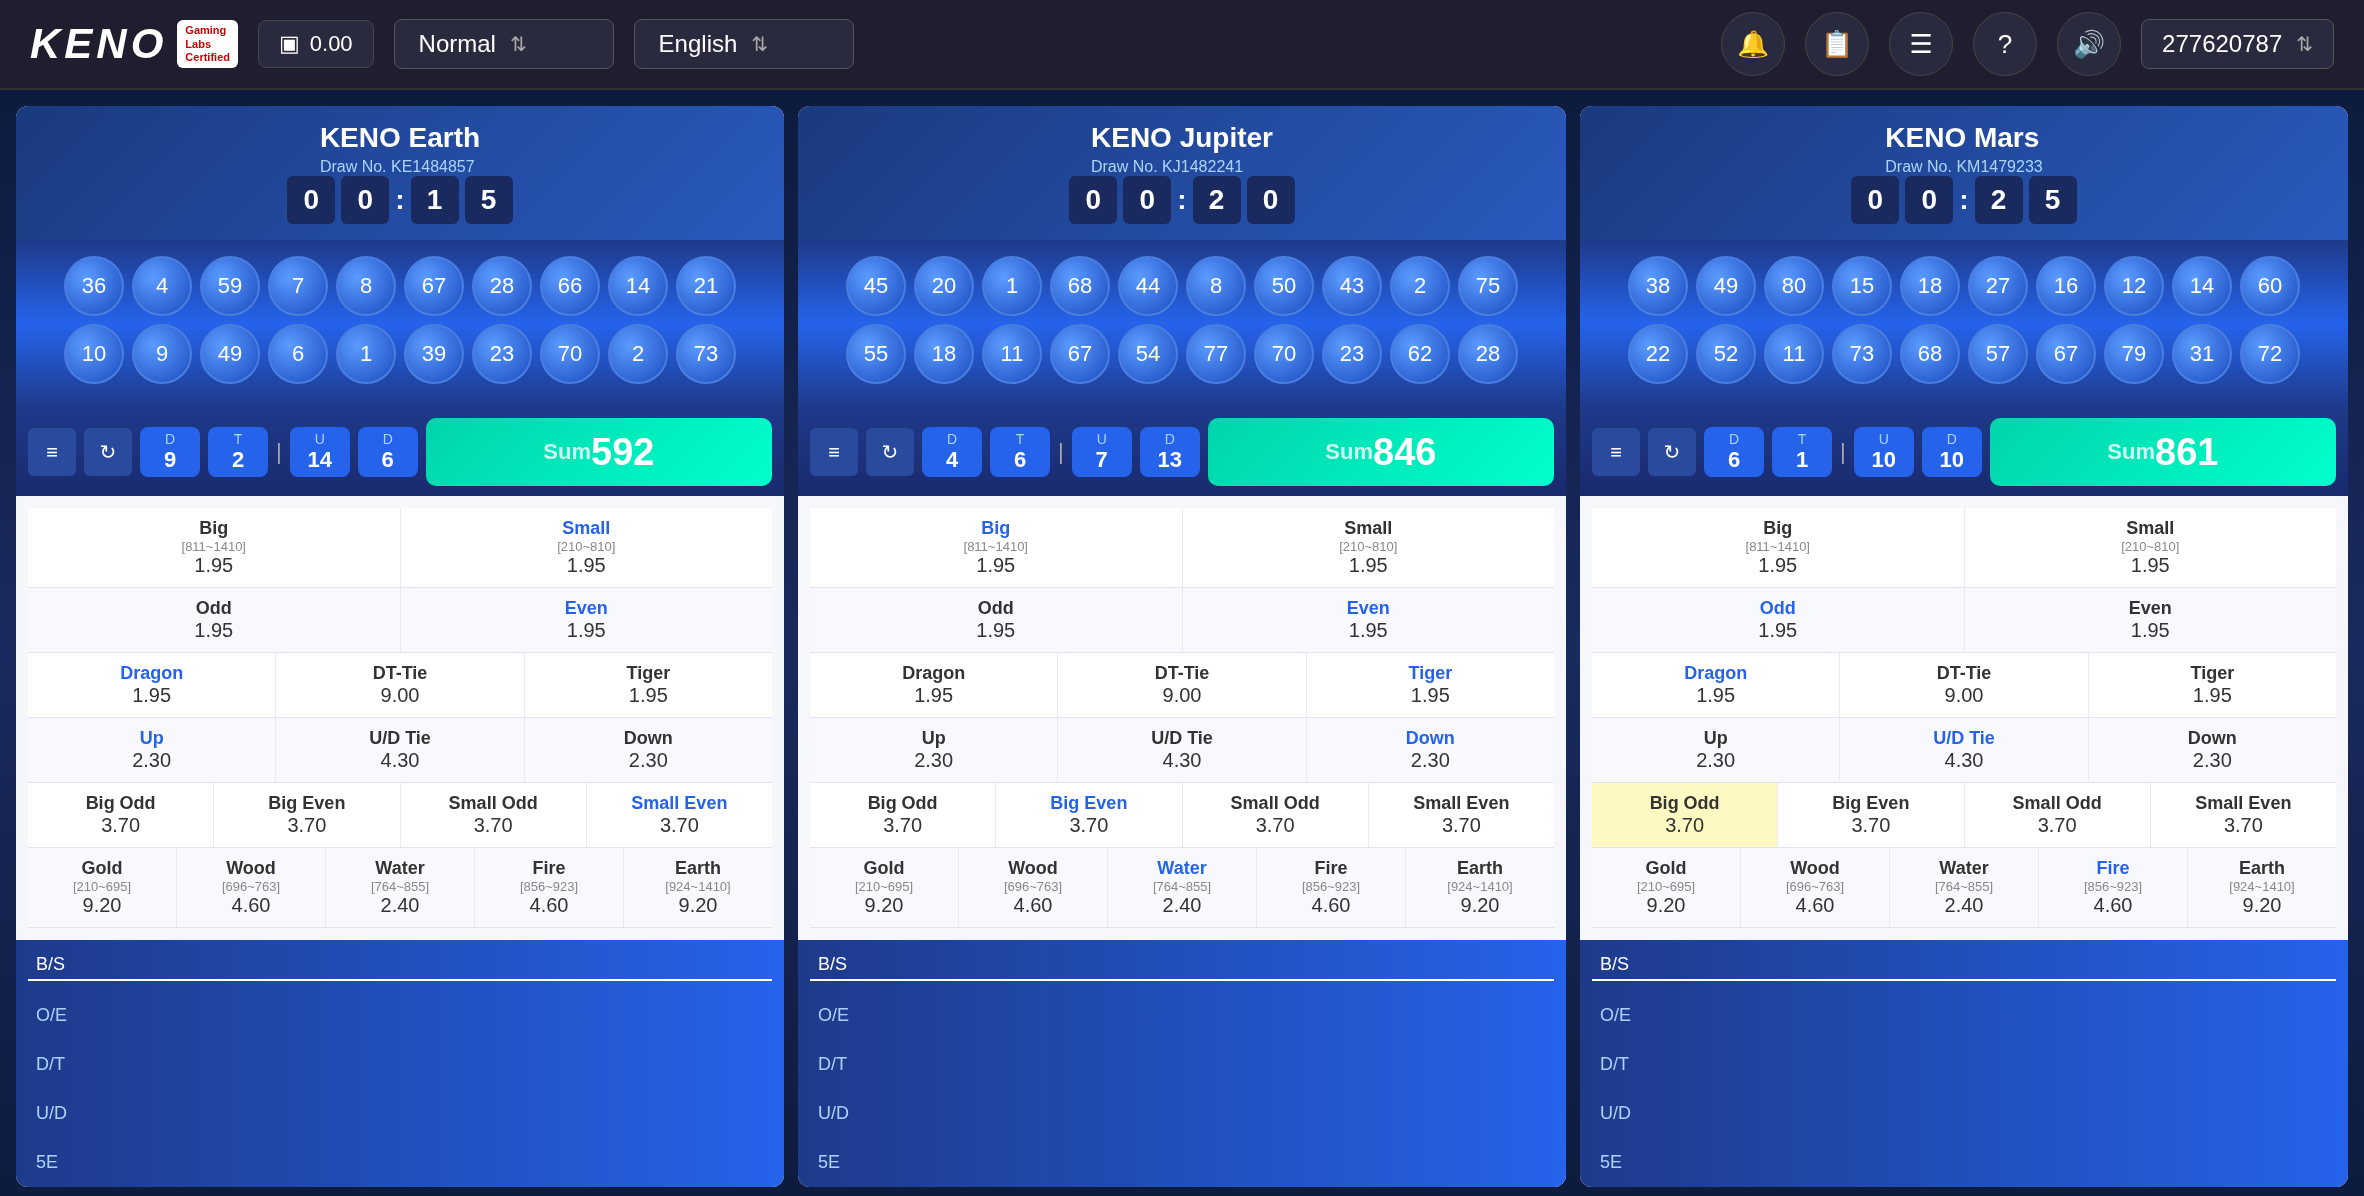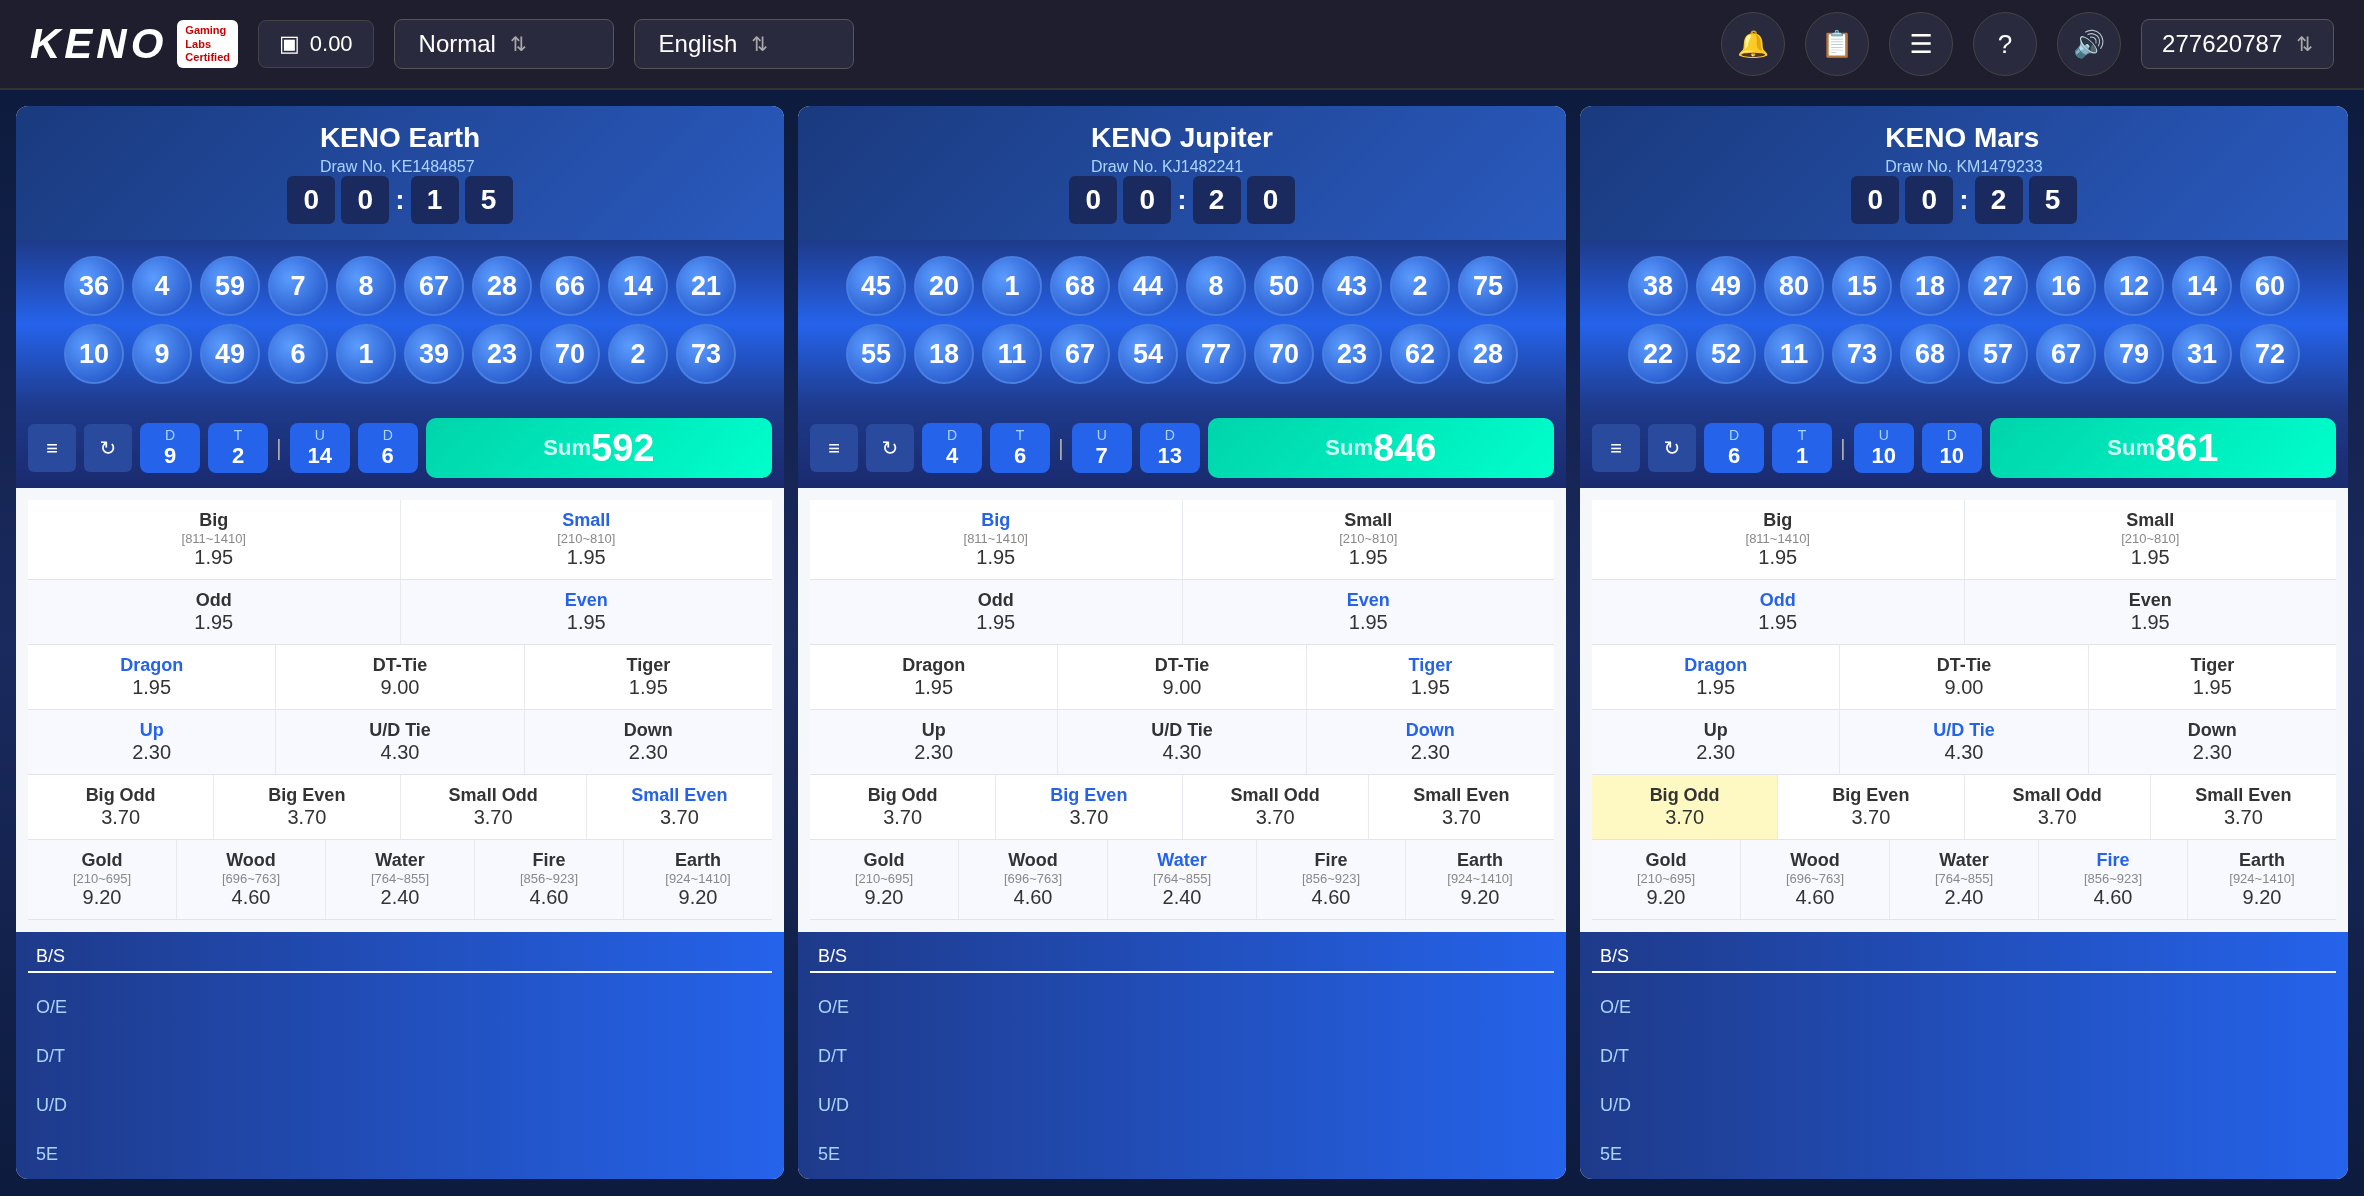--- a/index.html
+++ b/index.html
@@ -174,22 +174,22 @@
       margin-bottom: 8px;
       flex-wrap: nowrap;
       justify-content: center;
     }
     .ball {
       width: 60px;
       height: 60px;
       border-radius: 50%;
       background: radial-gradient(circle at 35% 35%, #5b9cff, #1a4abf);
       color: #fff;
-      font-size: 27px;
-      font-weight: bold;
+      font-size: 22px;
+      font-weight: normal;
       display: flex;
       align-items: center;
       justify-content: center;
       border: 2px solid #4a7fdf;
       flex-shrink: 0;
     }
 
     
     .stats-section {
       background: linear-gradient(180deg, #1e3a8a 0%, #1a2a6e 100%);
@@ -227,21 +227,21 @@
       font-weight: bold;
     }
     .stats-divider {
       color: #aaa;
       font-size: 22px;
     }
     .sum-box {
       flex: 1;
       background: linear-gradient(135deg, #00d4aa, #00ffcc);
       border-radius: 10px;
-      height: 60px;
+      height: 68px;
       display: flex;
       align-items: center;
       justify-content: center;
       font-size: 16px;
       font-weight: bold;
       color: #fff;
       gap: 0;
     }
     .sum-label {
       font-size: 22px;

